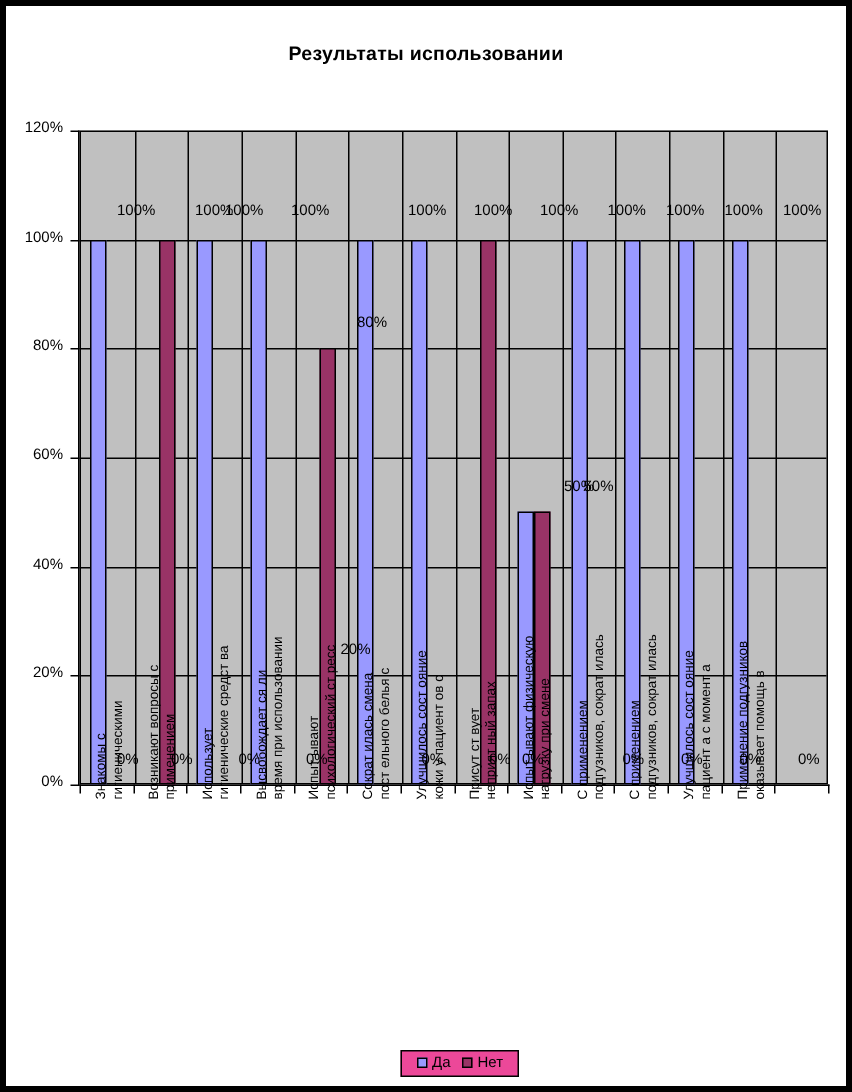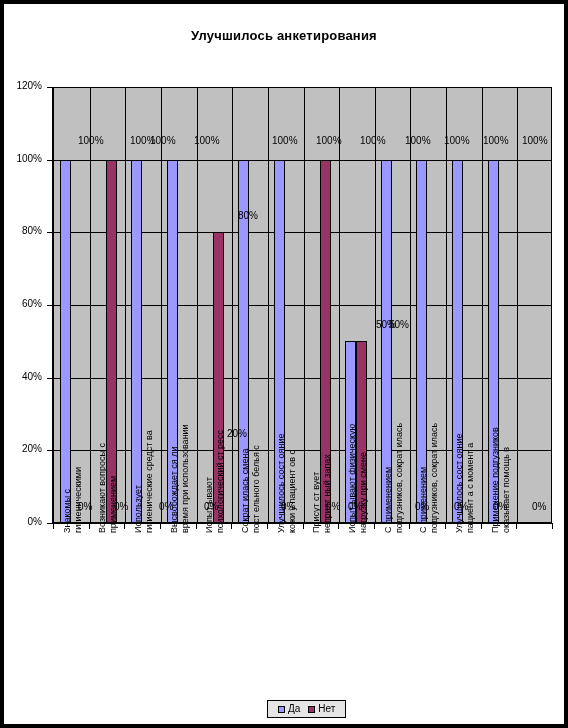--- a/index.html
+++ b/index.html
@@ -126,21 +126,21 @@
     white-space: nowrap;
     text-align: left;
   }
   .cat-label span { display: block; }
   
   #legend {
     position: absolute;
     left: 263px;
     top: 696px;
     border: 1px solid #000000;
-    background: #e5e5e5;
+    background: #ec4899;
     padding: 2px 6px;
     font-size: 10px;
     color: #000000;
     white-space: nowrap;
     line-height: 12px;
   }
   .legend-item { display: inline-block; margin: 0 4px; }
   .legend-swatch {
     display: inline-block;
     width: 7px;
@@ -149,21 +149,21 @@
     vertical-align: -1px;
     margin-right: 3px;
     box-sizing: border-box;
   }
 </style>
 </head>
 <body>
 
 <div id="chart-frame">
 
-  <div id="chart-title">Улучшилось анкетирования</div>
+  <div id="chart-title">Результаты использовании</div>
 
   <div id="plot-area">
       <div class="gridline" style="top: 71.6667px;"></div>
       <div class="gridline" style="top: 144.333px;"></div>
       <div class="gridline" style="top: 217px;"></div>
       <div class="gridline" style="top: 289.667px;"></div>
       <div class="gridline" style="top: 362.333px;"></div>
       <div class="catsep" style="left: 35.6429px;"></div>
       <div class="catsep" style="left: 71.2857px;"></div>
       <div class="catsep" style="left: 106.929px;"></div>

